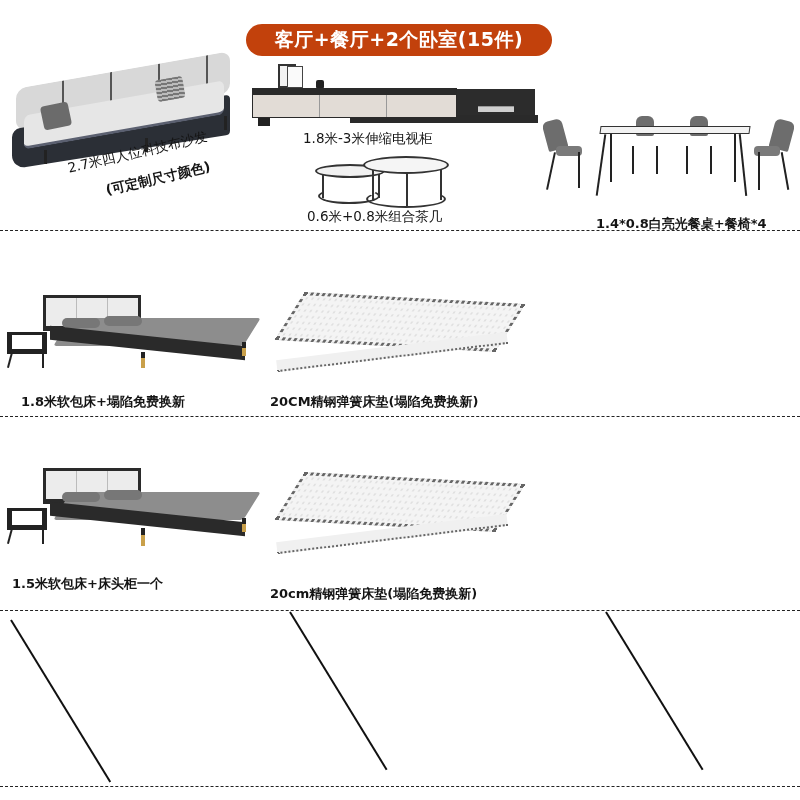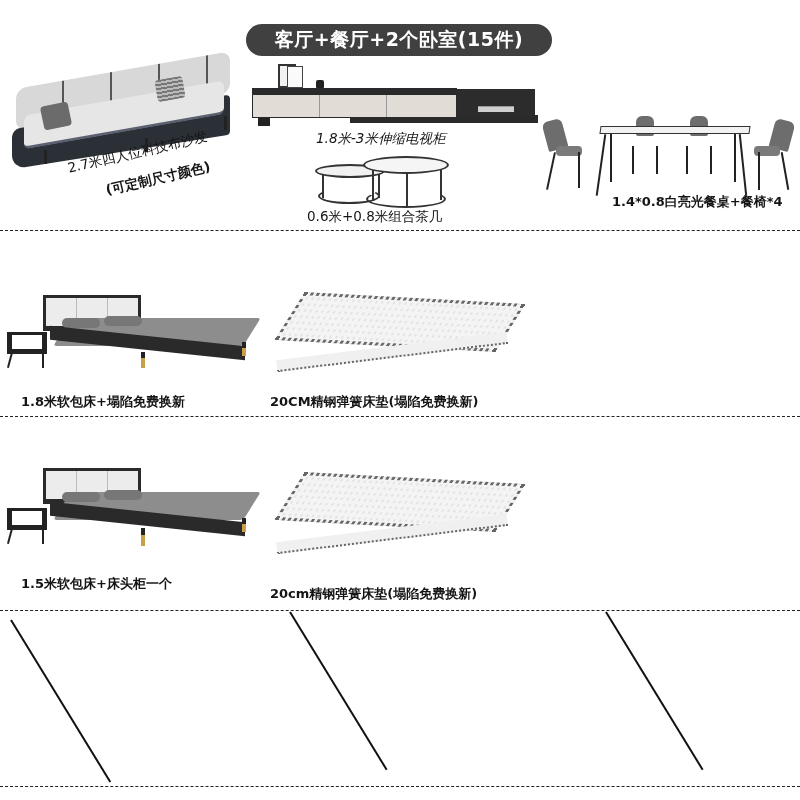--- a/index.html
+++ b/index.html
@@ -1,21 +1,21 @@
 <!DOCTYPE html>
 <html><head>
 <meta charset="utf-8">
 <style>
   * { margin: 0; padding: 0; box-sizing: border-box; }
   html, body { width: 800px; height: 800px; background: #ffffff; overflow: hidden; }
   body { position: relative; font-family: "DejaVu Sans", "Liberation Sans", sans-serif; color: #111; }
 
   .title-pill {
     position: absolute; left: 246px; top: 24px; width: 306px; height: 32px;
-    background: #404040; border-radius: 16px;
+    background: #c2410c; border-radius: 16px;
     color: #fff; font-size: 19px; font-weight: bold;
     display: flex; align-items: center; justify-content: center; letter-spacing: 0.5px;
   }
 
   .sep {
     position: absolute; left: 0; width: 800px; height: 0;
     border-top: 1.5px dashed #222;
   }
 
   .label { position: absolute; font-size: 13px; font-weight: bold; color: #151515; white-space: nowrap; }
@@ -103,21 +103,21 @@
     <div class="tv-frame"></div>
     <div class="tv-frame2"></div>
     <div class="tv-jar"></div>
     <div class="tv-ext"></div>
     <div class="tv-ext-bottom"></div>
     <div class="tv-top"></div>
     <div class="tv-body"></div>
     <div class="tv-foot"></div>
     <div class="tv-books"></div>
   </div>
-  <div class="label light" style="left:316px;top:130px;font-style:italic;">1.8米-3米伸缩电视柜</div>
+  <div class="label light" style="left:303px;top:130px;">1.8米-3米伸缩电视柜</div>
 </div>
 
 <div>
   <div>
     <div class="ct-leg" style="left:322px;top:172px;height:26px;"></div>
     <div class="ct-leg" style="left:378px;top:172px;height:26px;"></div>
     <div class="ct-top1"></div>
     <div class="ct-base1"></div>
     <div class="ct-leg" style="left:372px;top:166px;height:34px;"></div>
     <div class="ct-leg" style="left:440px;top:166px;height:34px;"></div>
@@ -143,21 +143,21 @@
     <div class="dt-leg" style="left:742px;top:134px;height:62px;transform:rotate(-6deg);"></div>
     <div class="chair-leg" style="left:632px;top:146px;height:28px;"></div>
     <div class="chair-leg" style="left:656px;top:146px;height:28px;"></div>
     <div class="chair-leg" style="left:686px;top:146px;height:28px;"></div>
     <div class="chair-leg" style="left:710px;top:146px;height:28px;"></div>
     <div class="chair-back" style="left:772px;top:120px;transform:rotate(15deg);"></div>
     <div class="chair-seat" style="left:754px;top:146px;"></div>
     <div class="chair-leg" style="left:758px;top:152px;height:38px;"></div>
     <div class="chair-leg" style="left:784px;top:152px;height:38px;transform:rotate(-10deg);"></div>
   </div>
-  <div class="label" style="left:596px;top:193px;margin-left:16px;">1.4*0.8白亮光餐桌+餐椅*4</div>
+  <div class="label" style="left:596px;top:215px;">1.4*0.8白亮光餐桌+餐椅*4</div>
 </div>
 
 <div class="sep" style="top:230px;"></div>
 
 <div>
   <div>
     <div class="bed-headboard" style="left:43px;top:295px;"></div>
     <div class="bed-headboard-pad" style="left:46px;top:298px;"></div>
     <div class="bed-mattress" style="left:62px;top:318px;"></div>
     <div class="bed-pillow" style="left:62px;top:318px;"></div>
@@ -189,21 +189,21 @@
     <div class="bed-mattress" style="left:62px;top:492px;"></div>
     <div class="bed-pillow" style="left:62px;top:492px;"></div>
     <div class="bed-pillow" style="left:104px;top:490px;"></div>
     <div class="bed-frame" style="left:50px;top:512px;"></div>
     <div class="bed-leg" style="left:242px;top:518px;"></div>
     <div class="bed-leg" style="left:141px;top:528px;height:18px;"></div>
     <div class="ns-body" style="left:7px;top:508px;"></div>
     <div class="ns-leg" style="left:9px;top:528px;transform:rotate(15deg);"></div>
     <div class="ns-leg" style="left:42px;top:528px;"></div>
   </div>
-  <div class="label" style="left:21px;top:575px;">1.5米软包床+床头柜一个</div>
+  <div class="label" style="left:12px;top:575px;">1.5米软包床+床头柜一个</div>
 </div>
 
 <div>
   <div>
     <div class="mat-top" style="left:286px;top:478px;"></div>
     <div class="mat-side" style="left:276px;top:528px;"></div>
   </div>
   <div class="label" style="left:270px;top:585px;">20cm精钢弹簧床垫(塌陷免费换新)</div>
 </div>
 

